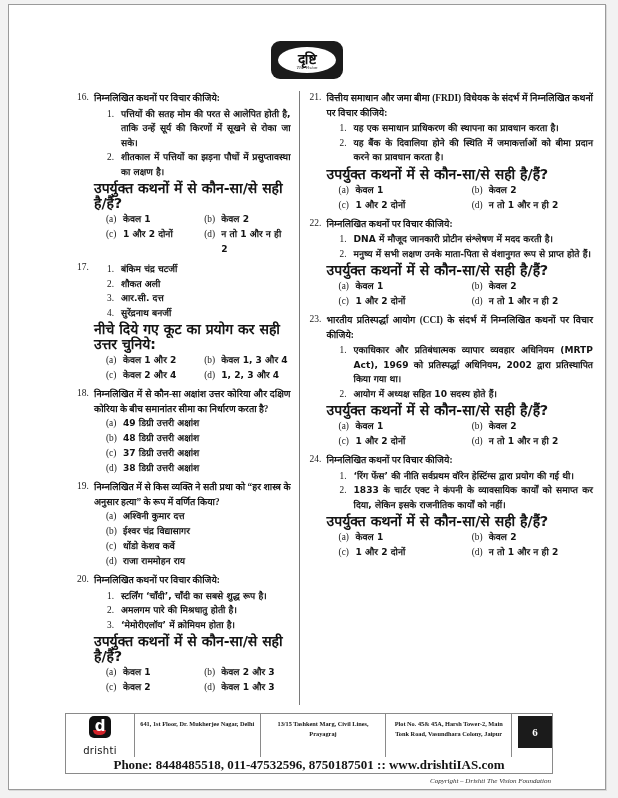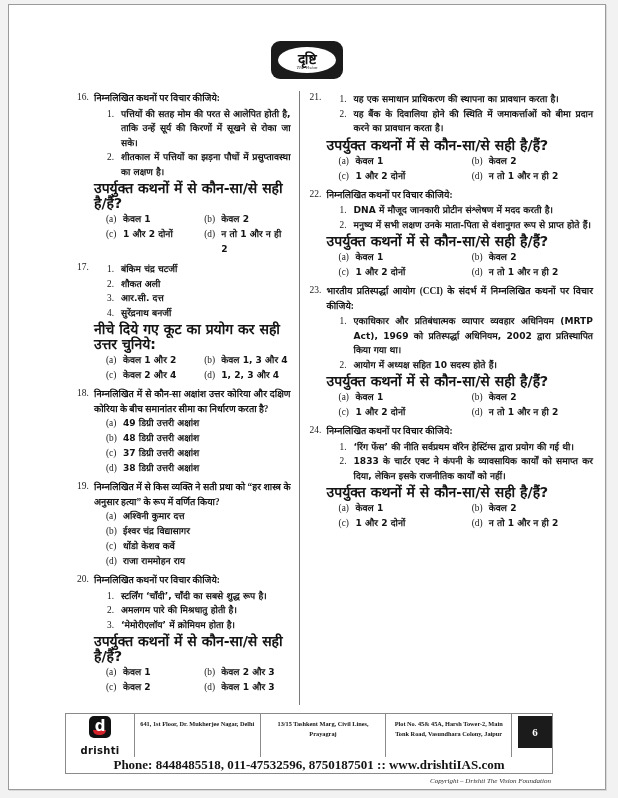--- a/index.html
+++ b/index.html
@@ -227,21 +227,20 @@
     position: relative;
     z-index: 2;
     line-height: 1;
   }
   .f-logo-name {
     font-family: "DejaVu Sans", sans-serif;
     font-size: 10px;
     color: #111;
     margin-top: 7px;
     letter-spacing: 0.3px;
-    font-weight: bold;
   }
   .f-addr {
     flex: 1 1 0;
     box-sizing: border-box;
     padding: 5px 4px 0 4px;
     text-align: center;
     font-family: "Liberation Serif", serif;
     font-size: 6.3px;
     font-weight: bold;
     line-height: 9.5px;
@@ -469,20 +468,21 @@
                 <span>केवल 1 और 3</span>
               </div>
             </div>
           </div>
         </div>
       </div>
     <div class="col right" id="col-right">
         <div class="q">
           <div class="q-num">21.</div>
           <div class="q-body">
+            <div class="q-stem">वित्तीय समाधान और जमा बीमा (FRDI) विधेयक के संदर्भ में निम्नलिखित कथनों पर विचार कीजिये:</div>
             <div class="stmt-list">
               <div class="stmt">
                 <span class="stmt-num">1.</span>
                 <span class="stmt-text">यह एक समाधान प्राधिकरण की स्थापना का प्रावधान करता है।</span>
               </div>
               <div class="stmt">
                 <span class="stmt-num">2.</span>
                 <span class="stmt-text">यह बैंक के दिवालिया होने की स्थिति में जमाकर्त्ताओं को बीमा प्रदान करने का प्रावधान करता है।</span>
               </div>
             </div>

